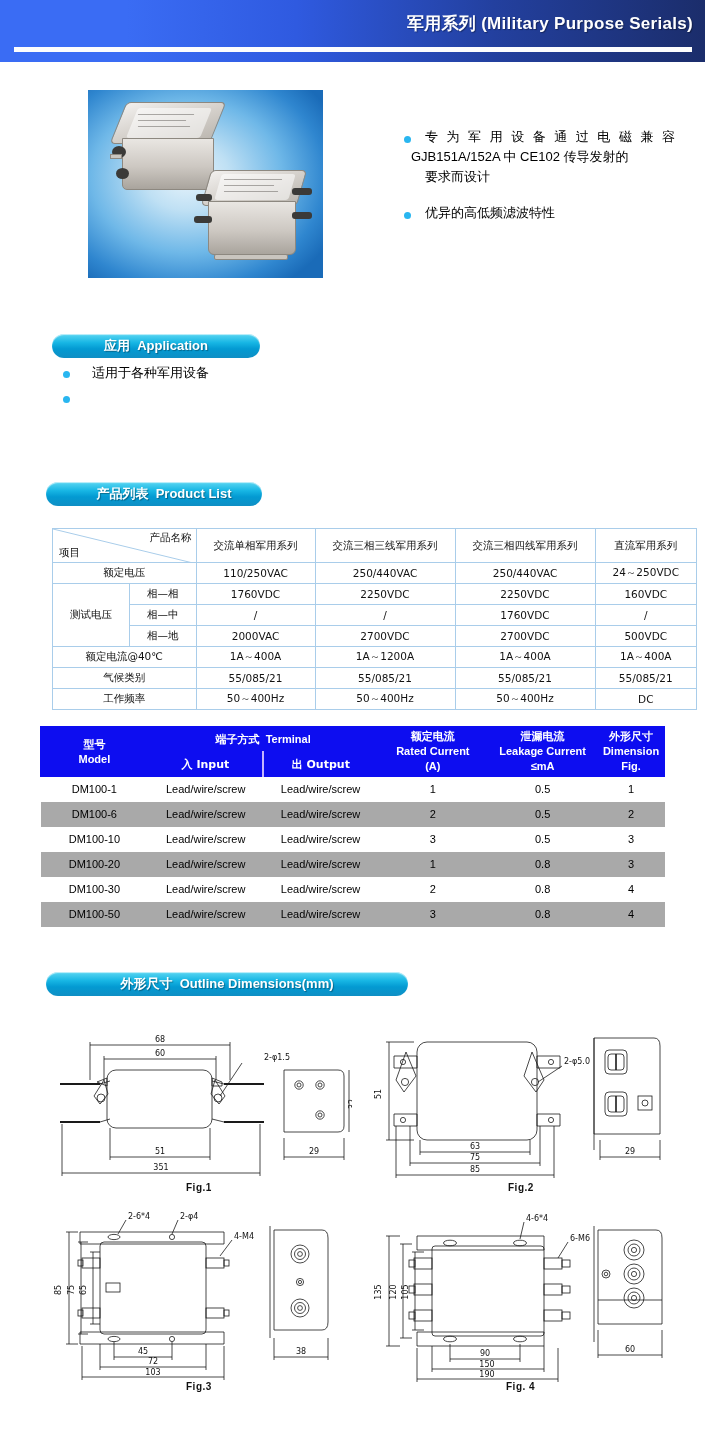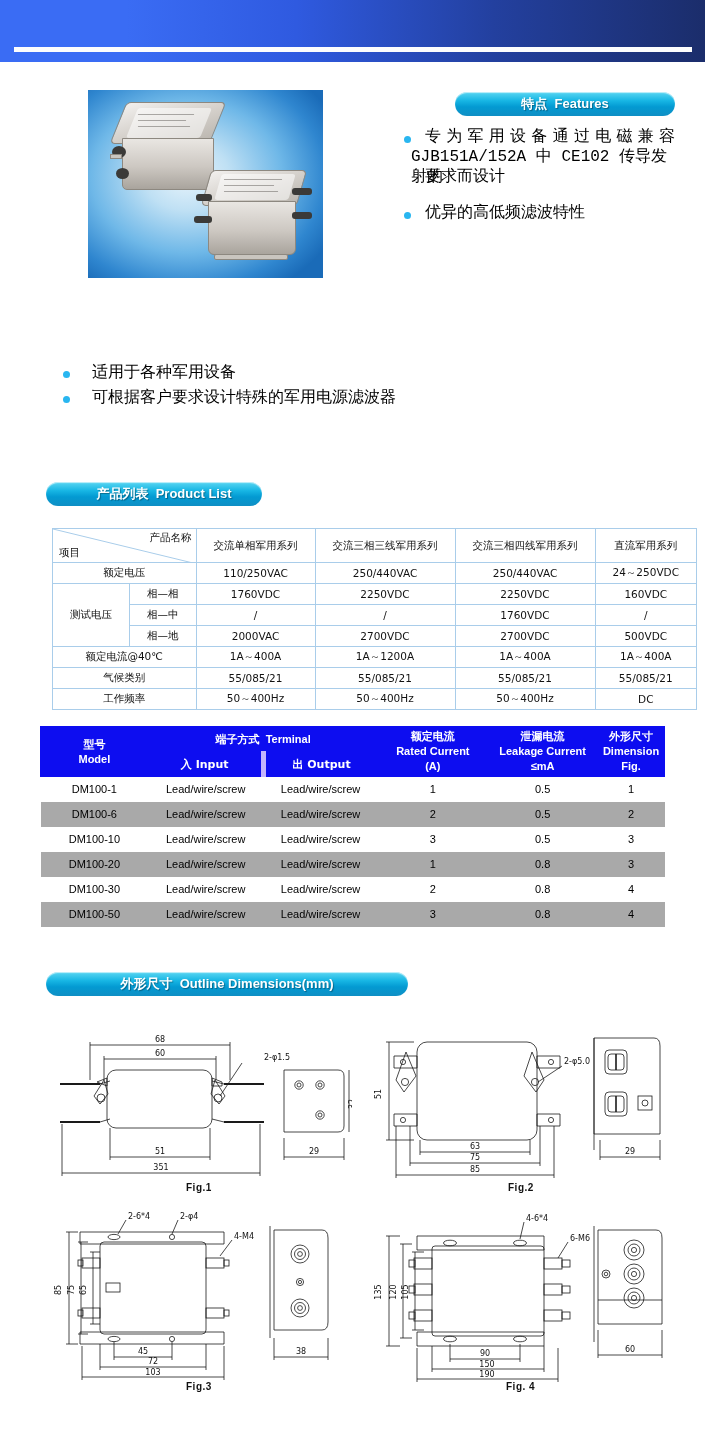--- a/index.html
+++ b/index.html
@@ -41,22 +41,22 @@
     text-shadow: 1px 1px 1px rgba(0,0,0,.35);
   }
   .pill .cn { font-family: "DejaVu Sans", sans-serif; }
 
   
   .bullet-dot {
     position: absolute; width: 7px; height: 7px; border-radius: 50%;
     background: #29b6f0;
   }
   .bullet-text {
-    position: absolute; font-size: 16px; line-height: 20px;
-    font-family: Liberation Mono, monospace; color: #000;
+    position: absolute; font-size: 13px; line-height: 20px;
+    font-family: Liberation Sans, sans-serif; color: #000;
   }
   .justify-cn { text-align: justify; text-align-last: justify; }
 
   
   .photo {
     position: absolute; left: 88px; top: 90px; width: 235px; height: 188px;
     background: radial-gradient(ellipse 70% 70% at 42% 46%, #e8f4fb 0%, #bfe0f4 26%, #6fb8e8 58%, #2f86cf 84%, #1a6bb8 100%);
     overflow: hidden;
   }
   .fil { position: absolute; }
@@ -96,36 +96,40 @@
   }
   .plist th .cn { font-family: "DejaVu Sans", sans-serif; display:block; }
   .plist th .en { display:block; font-weight: bold; }
   .plist th .sub { display:block; }
   .plist td {
     font-size: 11px; text-align: center; height: 25px;
     border: none; font-family: "Liberation Sans", sans-serif; color:#000;
   }
   .plist tr.odd td { background: #ffffff; }
   .plist tr.even td { background: #a9a9a9; }
-  .plist .divider { border-left: 5px solid #c4b5fd; }
+  .plist .divider { border-left: 2px solid #c4b5fd; }
 
   
   .draw { position: absolute; }
   .figcap {
     position: absolute; font-size: 10px; font-family: "Liberation Sans", sans-serif;
     font-weight: bold; letter-spacing: .5px; color: #111;
   }
   svg { display: block; }
 </style>
 </head>
 <body>
 
 <div class="page">
 
   <div class="banner">
+    <div class="banner-title">
+      <span class="cn">军用系列</span>
+      <span>(Military Purpose Serials)</span>
+    </div>
     <div class="banner-rule"></div>
   </div>
 
   <div class="photo">
 
     <div class="fil" style="left:22px; top:12px; width:115px; height:95px;">
       <div class="top" style="left:8px; top:0; width:100px; height:42px; transform:skewX(-22deg); border-radius:5px;"></div>
       <div class="lbl" style="left:22px; top:6px; width:74px; height:30px; transform:skewX(-22deg); border-radius:3px;"></div>
       <div class="txt" style="left:28px; top:12px; width:56px; transform:skewX(-22deg);"></div>
       <div class="txt" style="left:28px; top:18px; width:48px; transform:skewX(-22deg);"></div>
@@ -144,37 +148,36 @@
       <div class="txt" style="left:24px; top:21px; width:54px; transform:skewX(-16deg);"></div>
       <div class="body" style="left:8px; top:31px; width:88px; height:54px; border-radius:0 0 6px 6px;"></div>
       <div class="term" style="left:-4px; top:24px; width:16px; height:7px; border-radius:3px;"></div>
       <div class="term" style="left:-6px; top:46px; width:18px; height:7px; border-radius:3px;"></div>
       <div class="term" style="left:92px; top:18px; width:20px; height:7px; border-radius:3px;"></div>
       <div class="term" style="left:92px; top:42px; width:20px; height:7px; border-radius:3px;"></div>
       <div class="tab" style="left:14px; top:84px; width:74px; height:6px; border-radius:2px;"></div>
     </div>
   </div>
 
-  <div class="pill" style="left:455px; top:92px; width:220px;">
-    <span><span class="cn">特点</span>&nbsp;&nbsp;<span>Features</span></span>
-  </div>
 
   <div class="bullet-dot" style="left:404px; top:136px;"></div>
   <div class="bullet-text justify-cn" style="left:425px; top:127px; width:250px;">专为军用设备通过电磁兼容</div>
   <div class="bullet-text" style="left:411px; top:147px; width:262px;">GJB151A/152A 中 CE102 传导发射的</div>
   <div class="bullet-text" style="left:425px; top:167px; width:250px;">要求而设计</div>
 
   <div class="bullet-dot" style="left:404px; top:212px;"></div>
   <div class="bullet-text" style="left:425px; top:203px; width:250px;">优异的高低频滤波特性</div>
 
+  <div class="pill" style="left:52px; top:334px; width:208px;">
+    <span><span class="cn">应用</span>&nbsp;&nbsp;<span>Application</span></span>
+  </div>
 
   <div class="bullet-dot" style="left:63px; top:371px;"></div>
   <div class="bullet-text" style="left:92px; top:363px;text-align:right;">适用于各种军用设备</div>
   <div class="bullet-dot" style="left:63px; top:396px;"></div>
-  <div class="bullet-text" style="left:92px; top:388px;">可根据客户要求设计特殊的军用电源滤波器</div>
 
   <div class="pill" style="left:46px; top:482px; width:216px;padding-left:20px;">
     <span><span class="cn">产品列表</span>&nbsp;&nbsp;<span>Product List</span></span>
   </div>
 
   <table class="spec">
     <tbody>
         <tr>
       <td class="corner" colspan="2" style="width:140px;">
         <svg class="d" width="140" height="34" viewBox="0 0 140 34" preserveAspectRatio="none">

